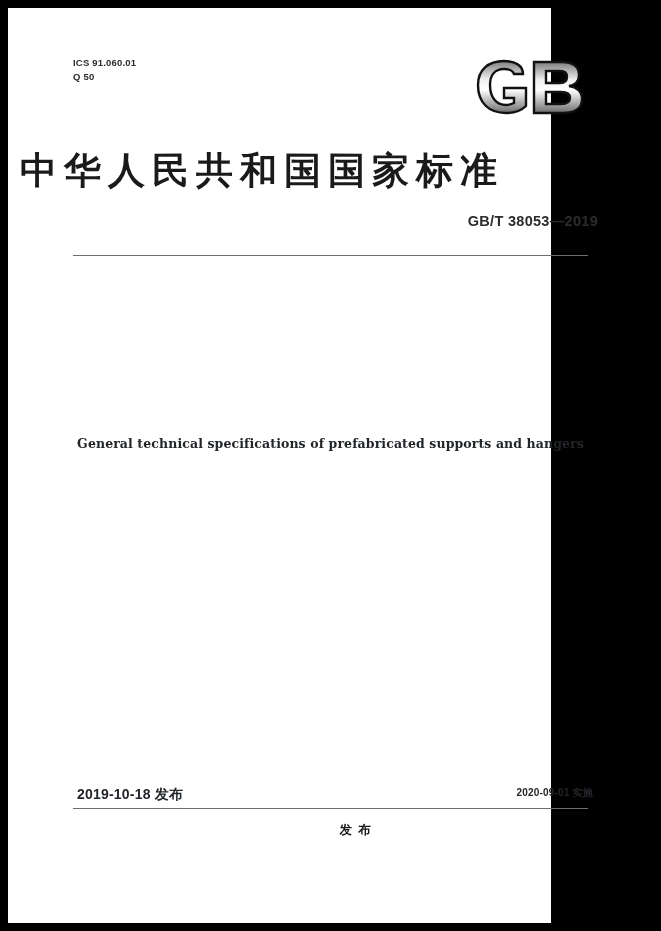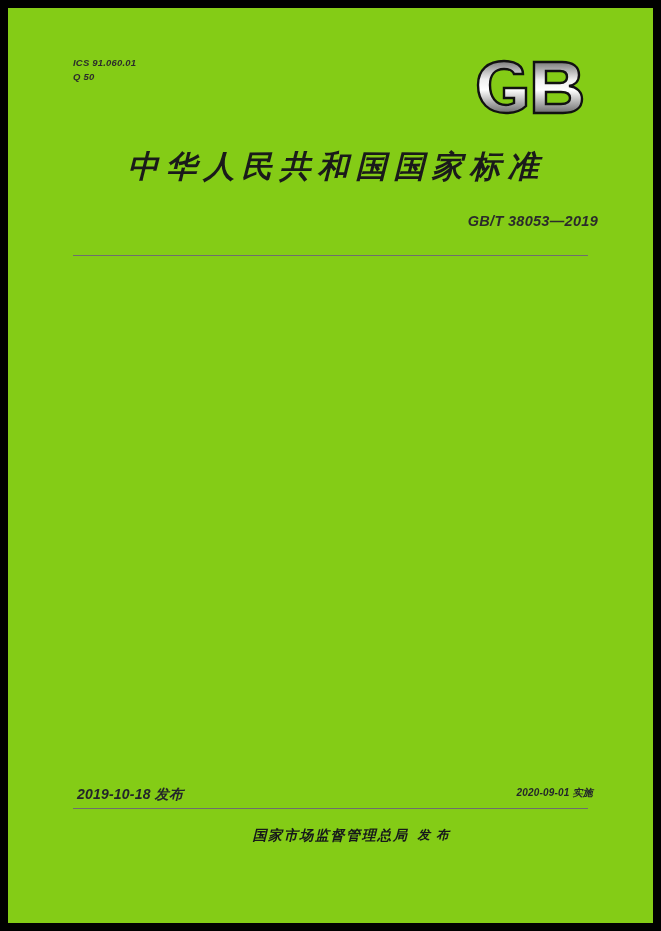--- a/index.html
+++ b/index.html
@@ -10,25 +10,24 @@
   body {
     width: 661px;
     height: 931px;
     overflow: hidden;
     font-family: "Liberation Sans", sans-serif;
   }
   .page-frame {
     position: absolute;
     left: 8px;
     top: 8px;
-    width: 645px;
+    width: 543px;
     height: 915px;
-    background: #84cc16;
+    background: #ffffff;
     box-sizing: border-box;
-    font-style: italic;
   }
   .page-inner {
     position: absolute;
     left: 0;
     top: 0;
     width: 645px;
     height: 915px;
   }
 
   
@@ -53,23 +52,23 @@
     height: 70px;
   }
   .gb-logo svg { display: block; }
 
   
   .national-title {
     position: absolute;
     left: 0;
     right: 0;
     top: 138px;
-    text-align: center;
-    font-family: "DejaVu Sans", "Liberation Sans", sans-serif;
-    font-size: 31px;
+    text-align: left;
+    font-family: "DejaVu Sans", "Liberation Sans", sans-serif;
+    font-size: 37px;
     font-weight: bold;
     color: #1a1a1a;
     letter-spacing: 7px;
     white-space: nowrap;
     margin-left: 12px;
   }
 
   
   .std-number {
     position: absolute;
@@ -210,26 +209,26 @@
         </g>
       </svg>
     </div>
 
     <div class="national-title">中华人民共和国国家标准</div>
 
     <div class="std-number">GB/T 38053—2019</div>
 
     <div class="hrule"></div>
 
+    <div class="doc-title-en">General technical specifications of prefabricated supports and hangers</div>
 
     <div class="date-release">2019-10-18 发布</div>
     <div class="date-effective">2020-09-01 实施</div>
     <div class="footer-rule"></div>
 
     <div class="issuer">
       <div class="issuer-rows">
-        <div class="issuer-line">国家市场监督管理总局</div>
         <div class="issuer-publish">发 布</div>
       </div>
     </div>
 
   </div>
 </div>
 
 </body></html>

